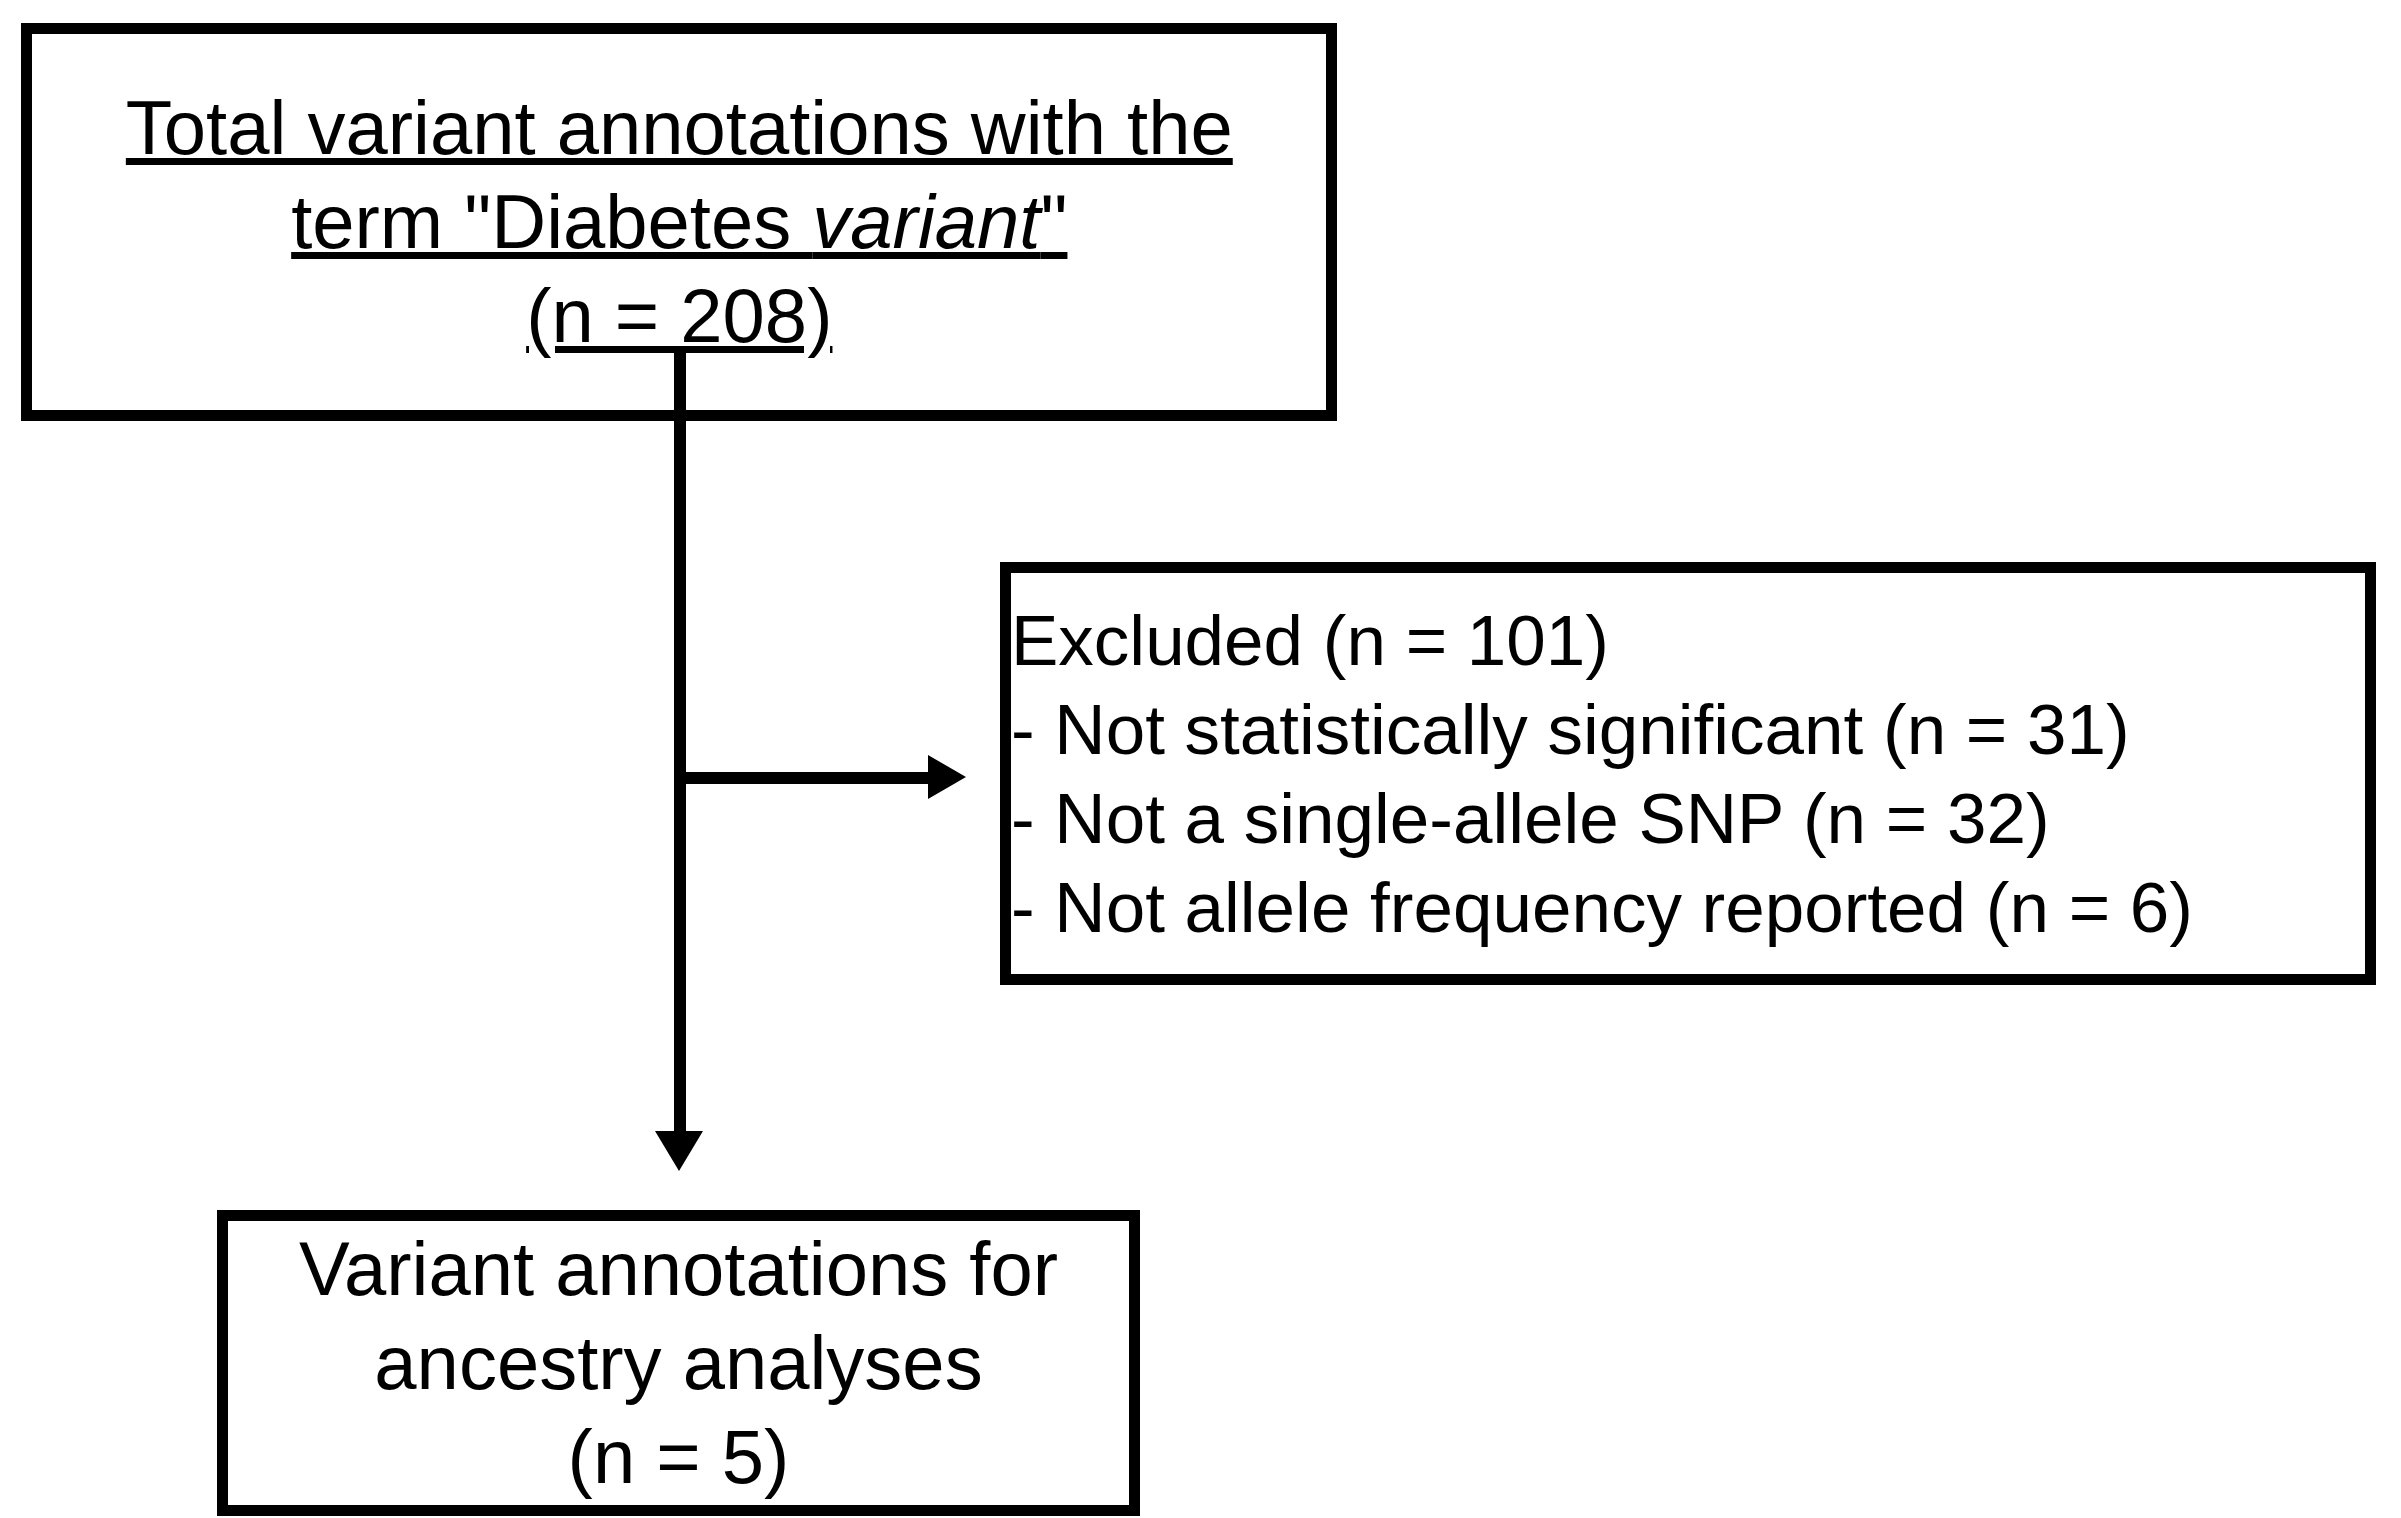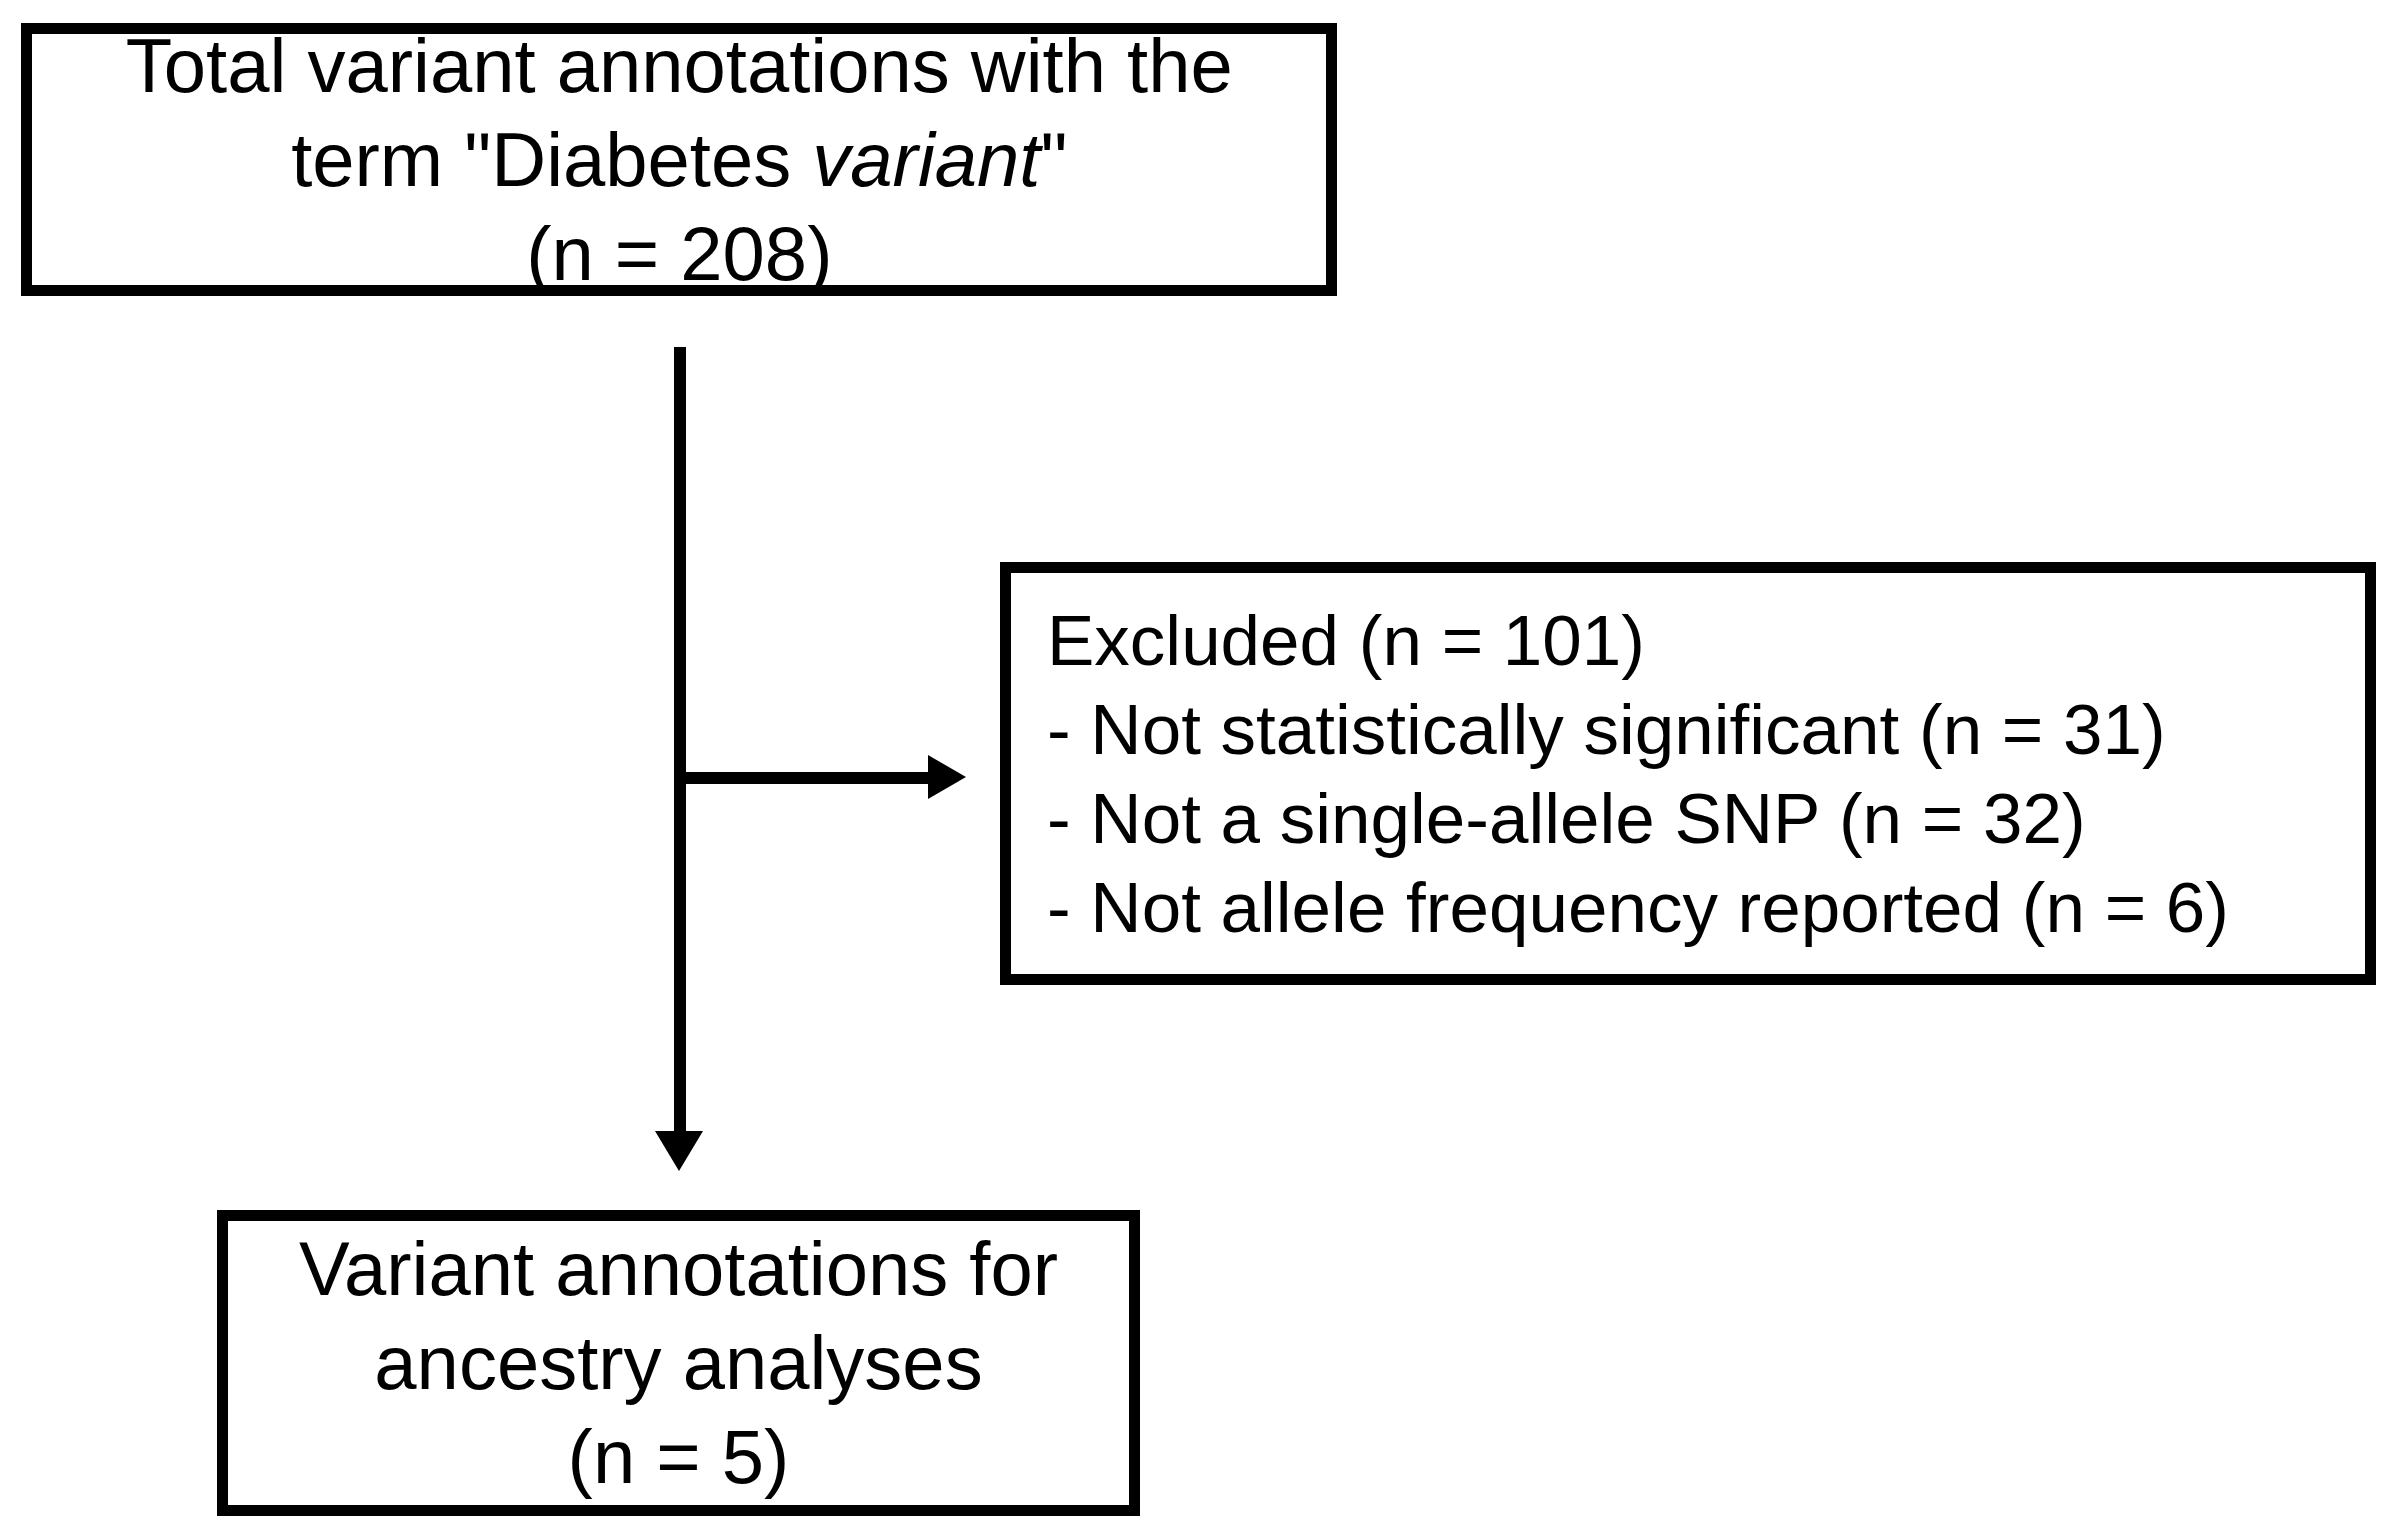--- a/index.html
+++ b/index.html
@@ -29,32 +29,32 @@
     text-align: center;
   }
   .box-left {
     align-items: flex-start;
     text-align: left;
   }
   .top-box {
     left: 21.3px;
     top: 23px;
     width: 1316px;
-    height: 273px;
+    height: 398px;
     font-size: 76px;
     line-height: 94px;
+    text-decoration: underline;
   }
   .excluded-box {
     left: 1000px;
     top: 562px;
     width: 1376px;
     height: 423px;
     font-size: 71px;
     line-height: 89px;
-    padding-left: 36px;
     padding-right: 9px;
   }
   .bottom-box {
     left: 217px;
     top: 1198px;
     width: 923px;
     height: 306px;
     font-size: 76px;
     line-height: 94px;
     margin-top: 12px;

